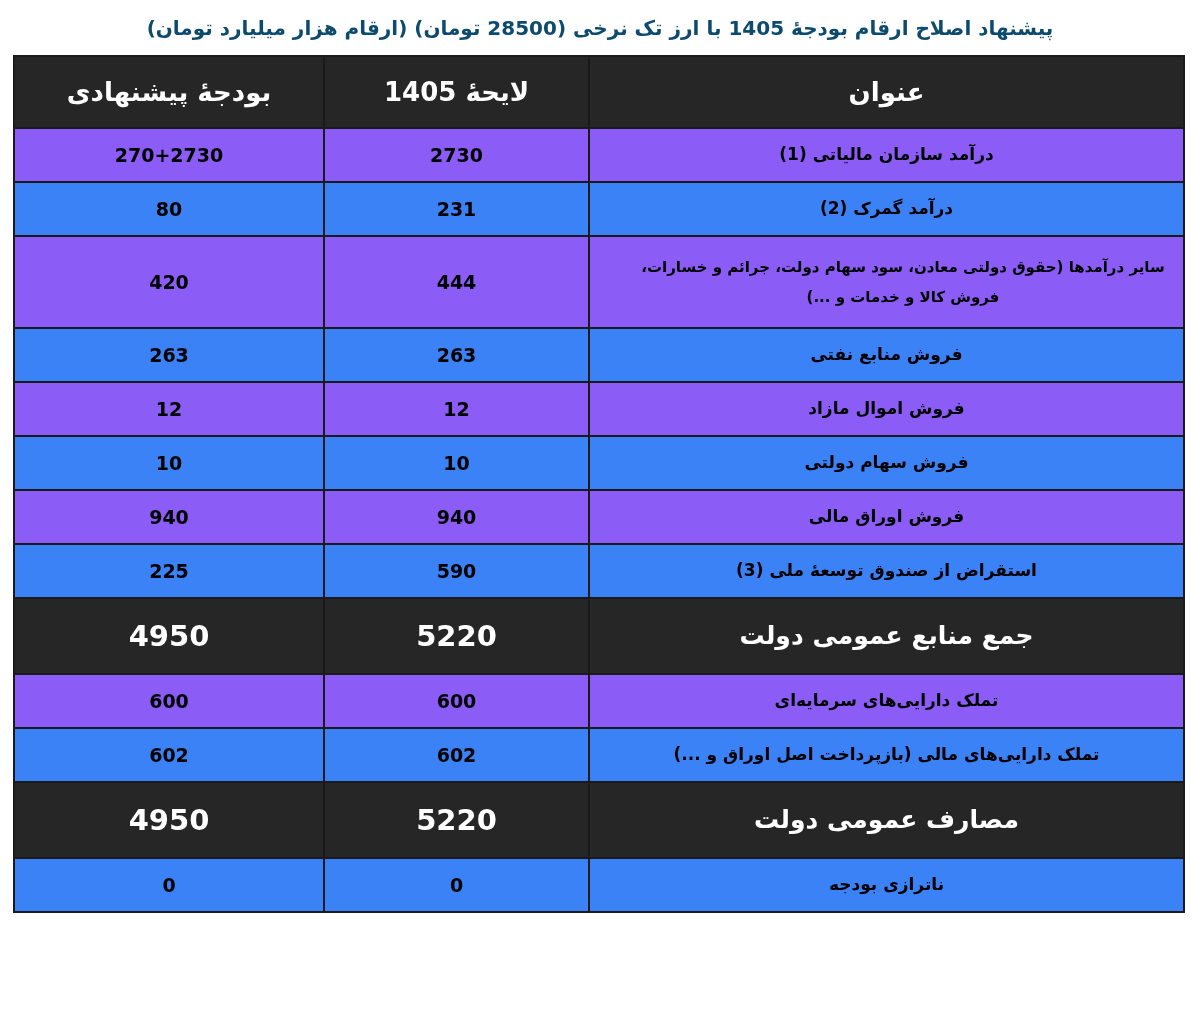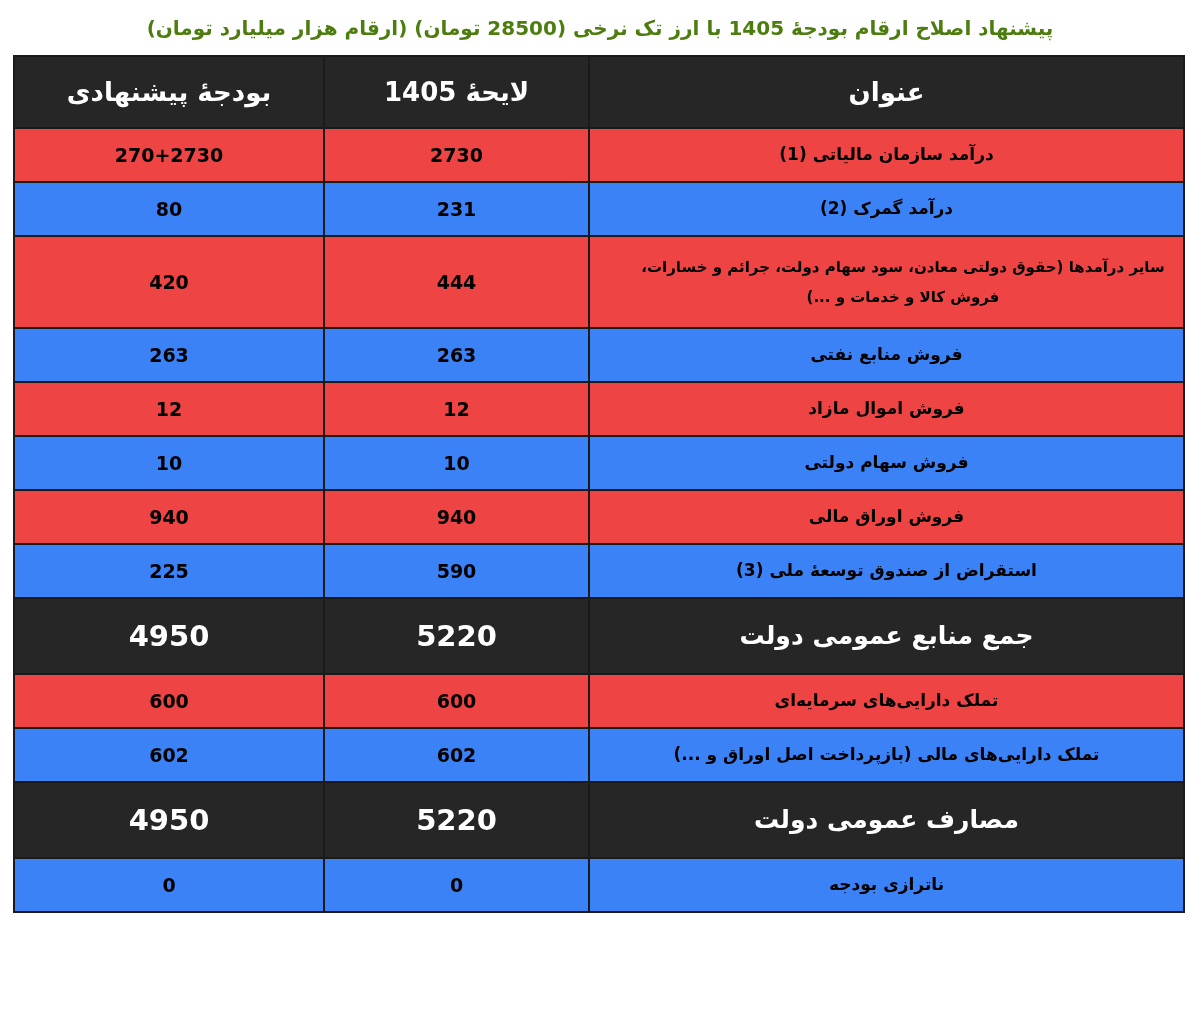--- a/index.html
+++ b/index.html
@@ -33,21 +33,21 @@
     align-items: center;
     justify-content: center;
     direction: rtl;
   }
   .title-text {
     font-size: 20px;
     font-weight: bold;
     letter-spacing: 0;
     white-space: nowrap;
     line-height: 1;
-    color: #4d7c0f;
+    color: #0c4a6e;
   }
 
   
   .table-wrap {
     position: absolute;
     top: 55px;
     right: 15px;
     width: 1170px;
   }
   table.budget {
@@ -121,21 +121,21 @@
   
   tr.r-1 td { height: 52px; }
   tr.r-tall td { height: 90px; }
   tr.r-total td { height: 74px; }
   tr.r-exp td { height: 100px; }
 
   .num-expr { white-space: nowrap; }
 </style>
 <style>
     tr.head th, tr.total td { background: #262626; color: #ffffff; }
-    tr.shade td { background: #ef4444; }
+    tr.shade td { background: #8b5cf6; }
     tr.plain td { background: #3b82f6; }
     table.budget th, table.budget td { border-color: #1a1a1a; text-align: center; }
   </style></head>
 <body>
 
 <div id="page">
 
   <div class="title-bar">
     <span class="title-text">پیشنهاد اصلاح ارقام بودجهٔ 1405 با ارز تک نرخی (28500 تومان)   (ارقام هزار میلیارد تومان)</span>
   </div>

